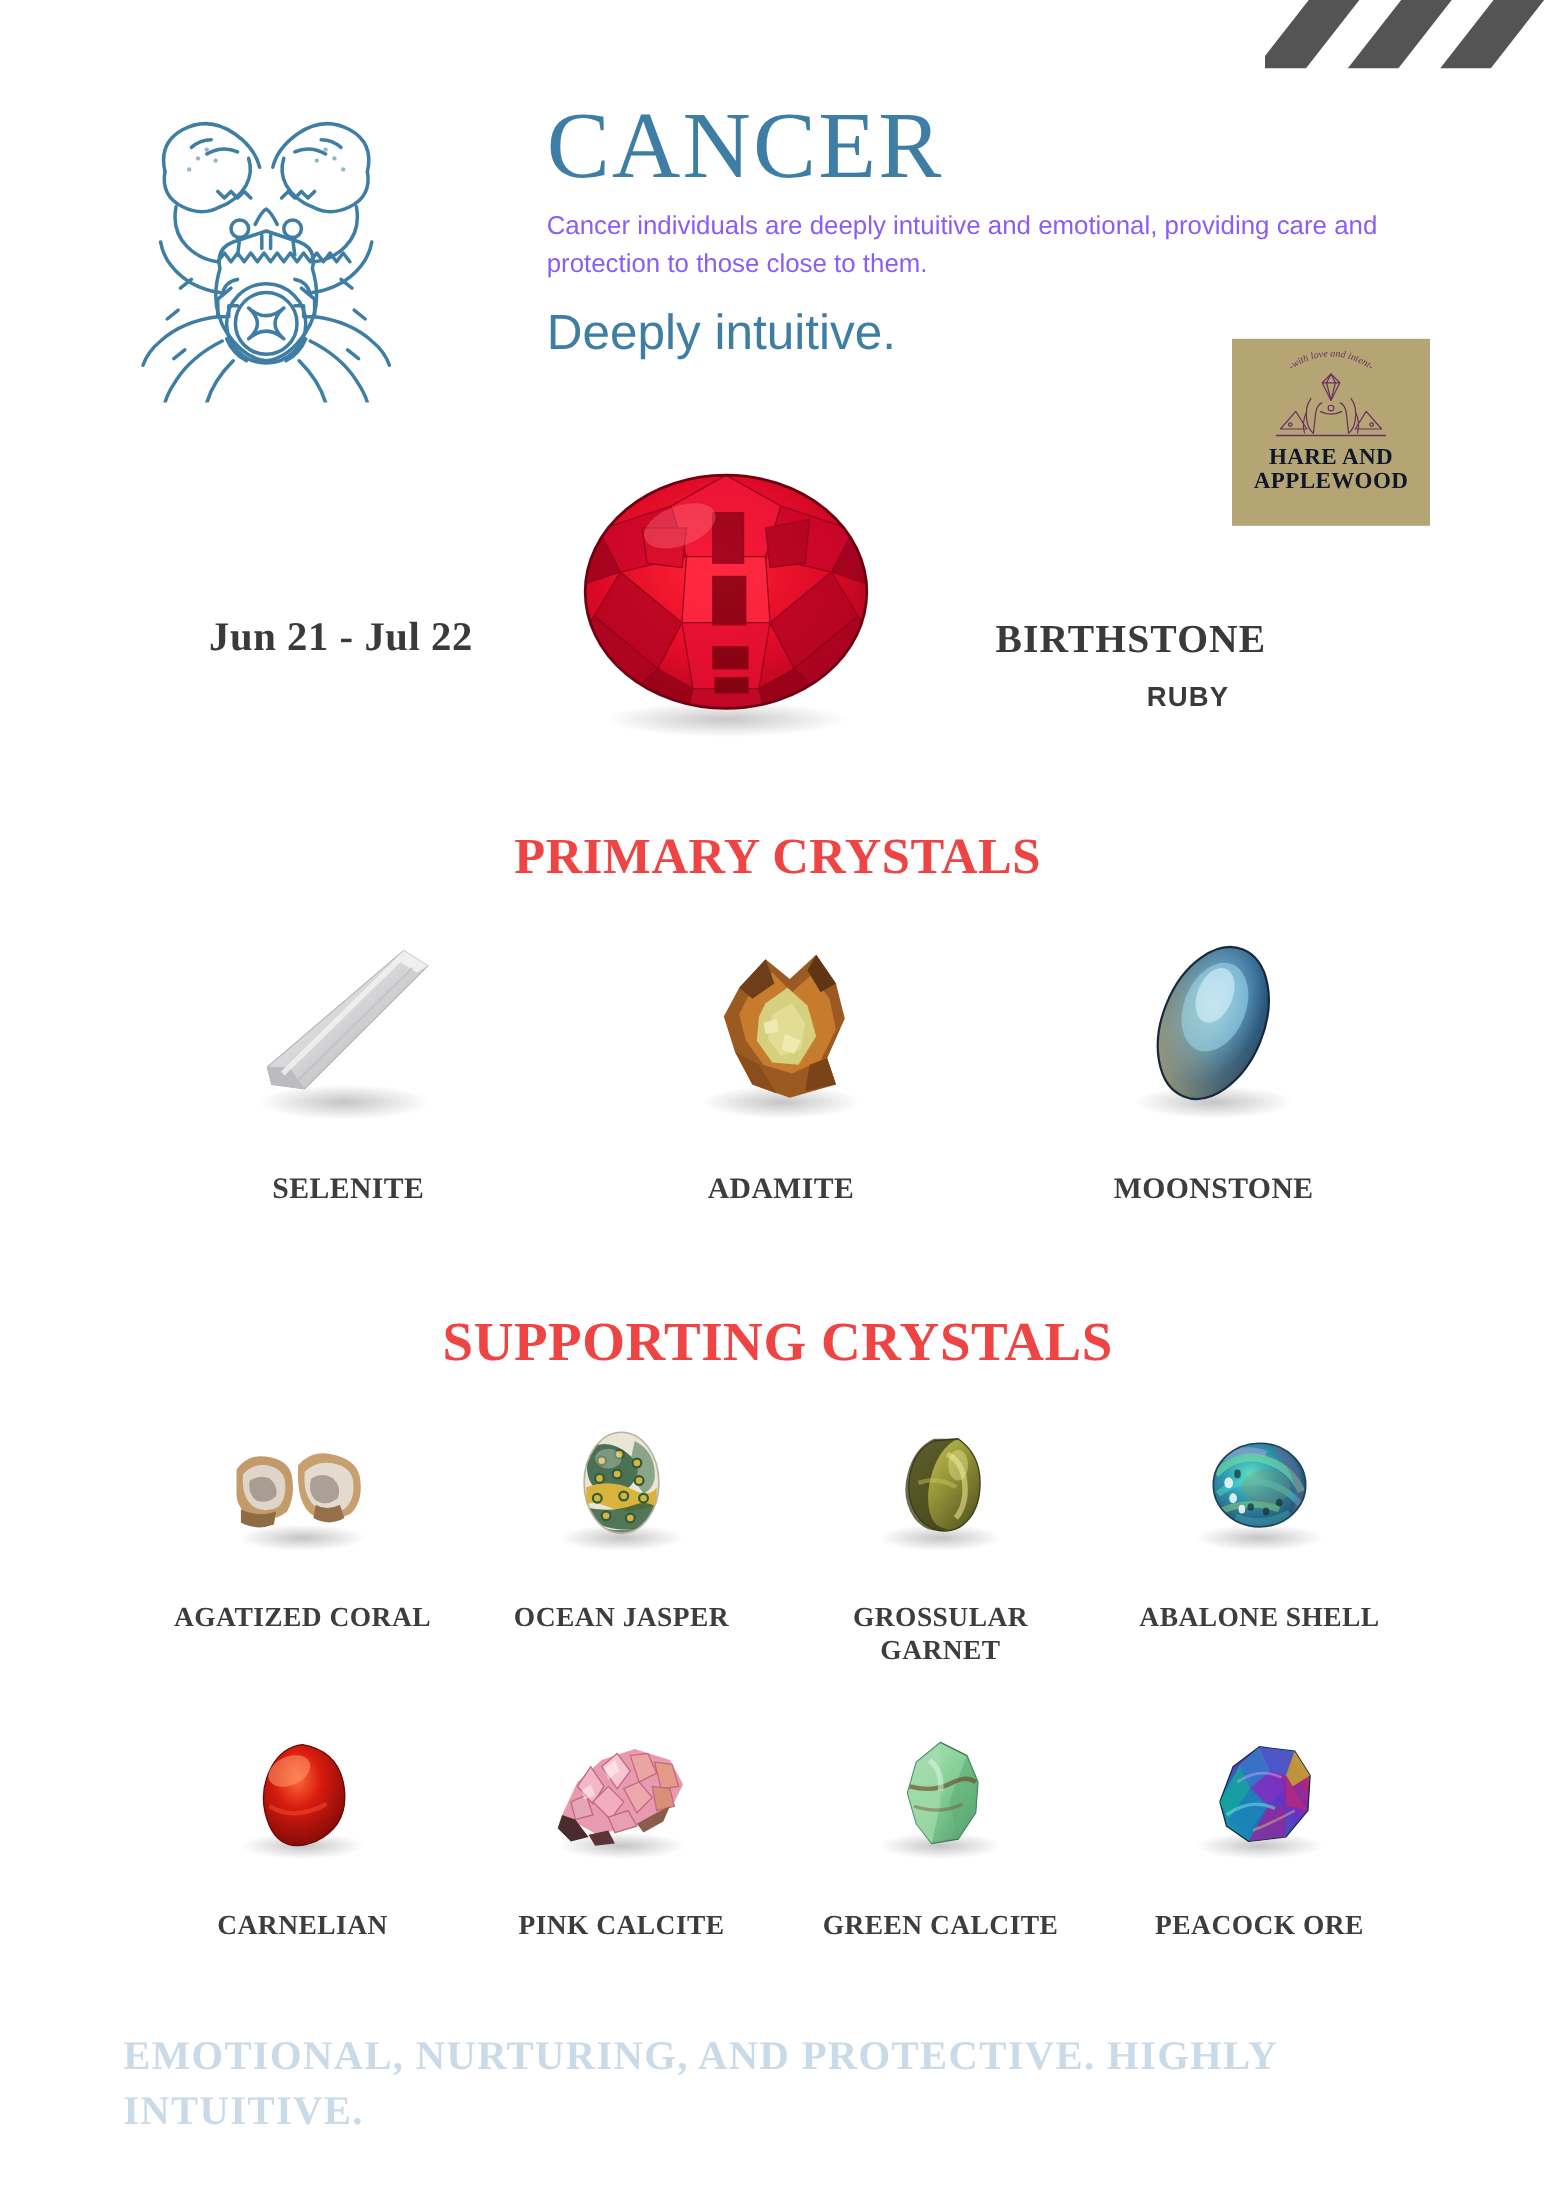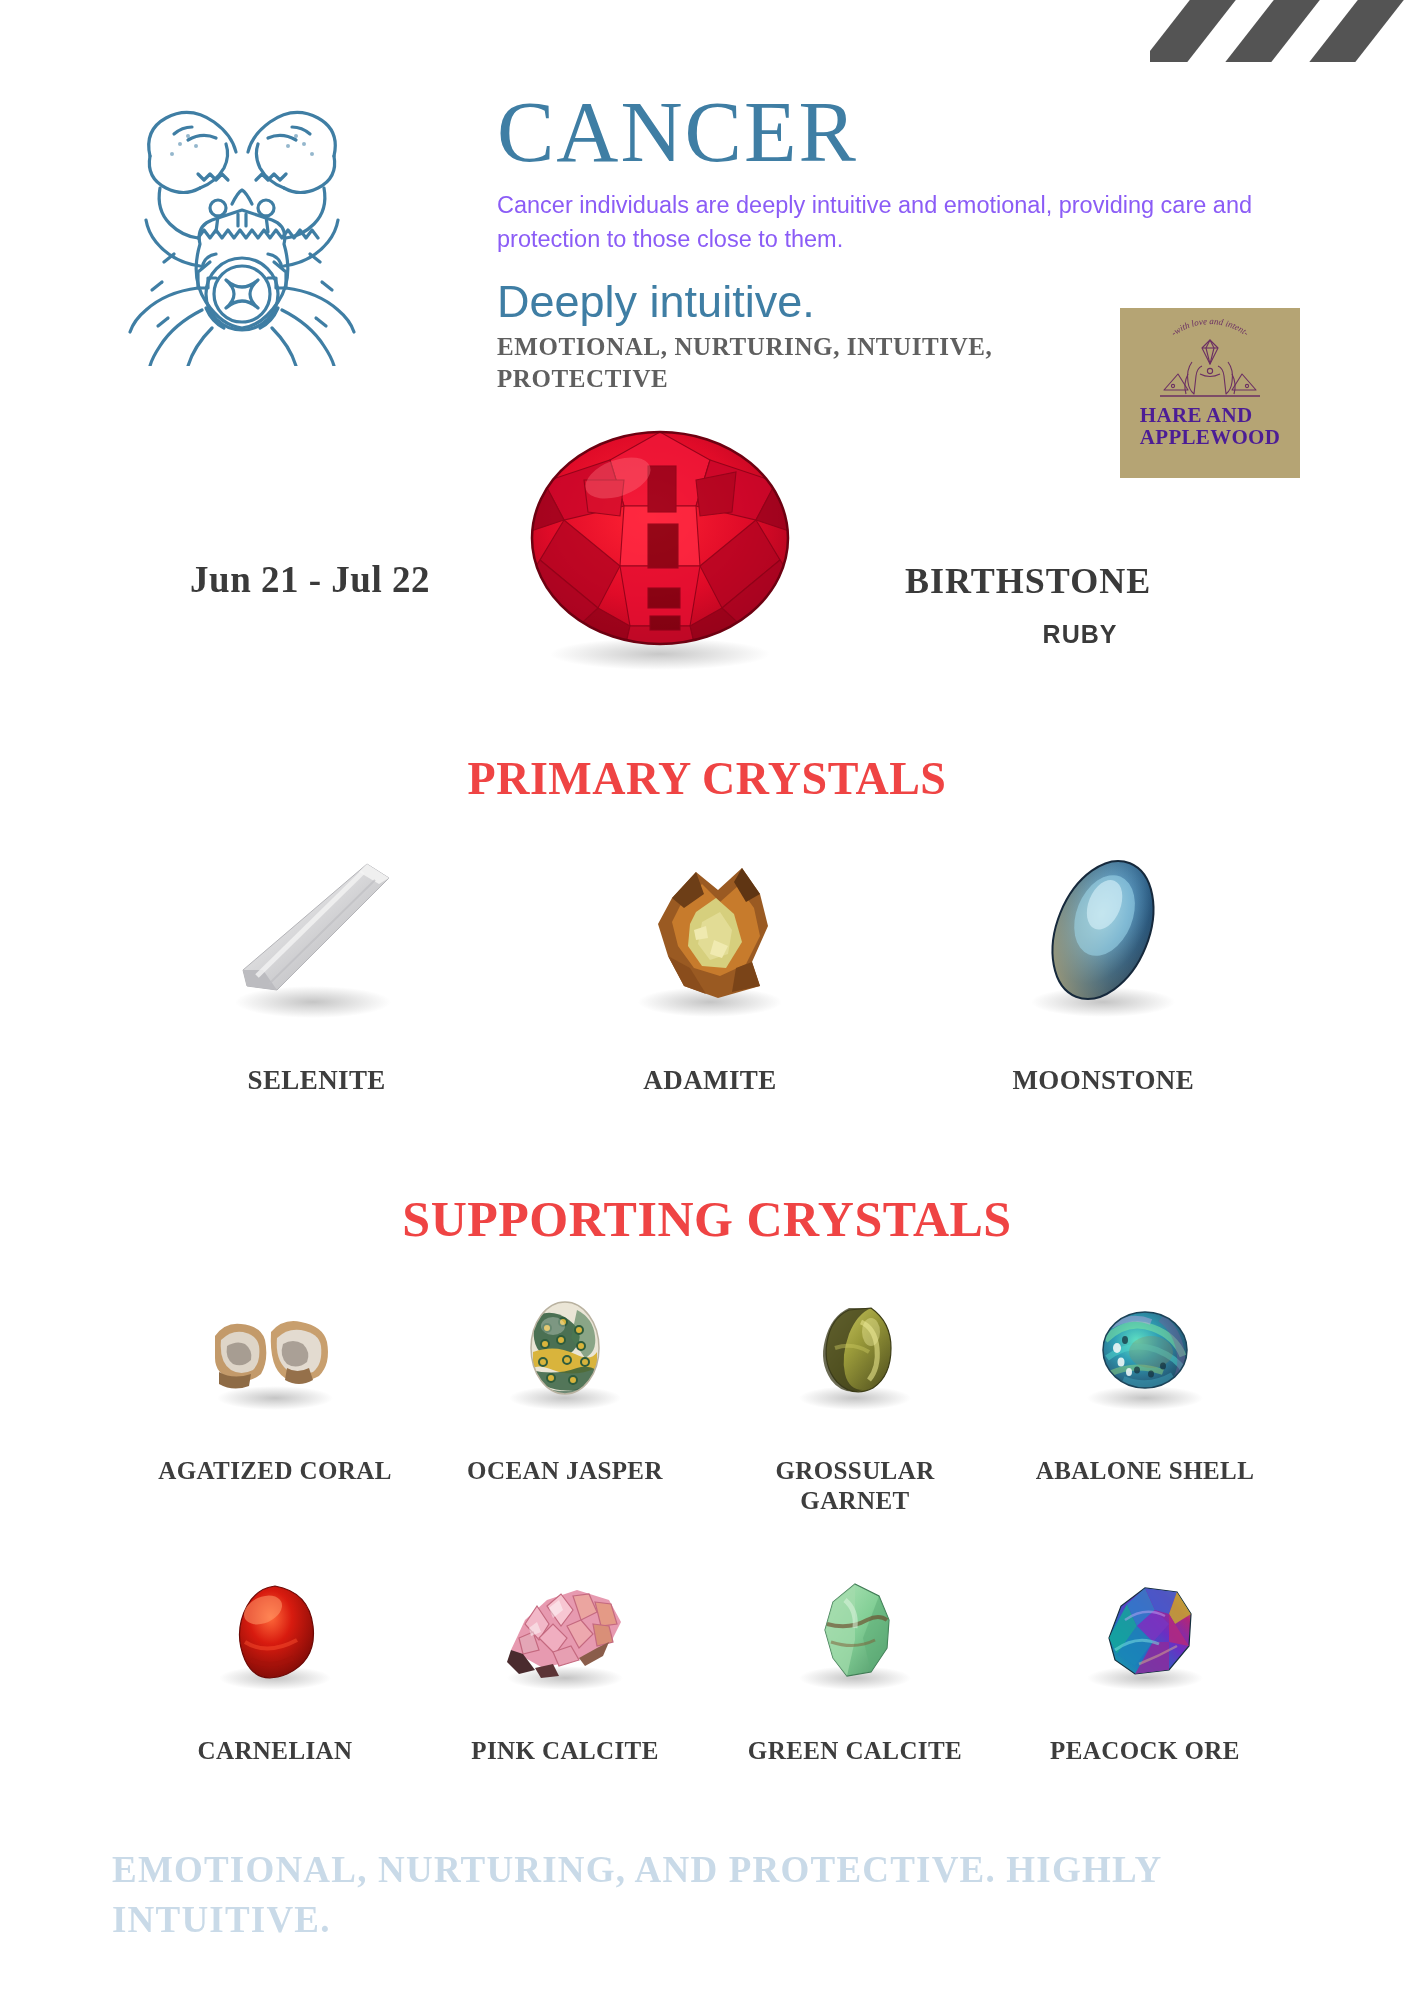--- a/index.html
+++ b/index.html
@@ -46,21 +46,21 @@
 
   
   .logo{
     position:absolute;left:1120px;top:308px;width:180px;height:170px;
     background:#b5a474;display:flex;flex-direction:column;
     align-items:center;justify-content:flex-start;padding-top:8px;box-sizing:border-box;
   }
   .logo-mark{width:132px;height:92px;}
   .logo-name{
     font-family:"Liberation Serif", serif;font-weight:700;
-    font-size:21px;line-height:1.06;color:#4c1d95;
+    font-size:21px;line-height:1.06;color:#0f172a;text-align:center;
     letter-spacing:0.3px;margin-top:-4px;
   }
 
   
   .ruby{position:absolute;left:500px;top:420px;width:320px;height:260px;}
   .ruby svg{display:block;width:100%;height:100%;}
 
   .daterange{
     position:absolute;left:150px;top:558px;width:320px;text-align:center;
     font-family:"Liberation Serif", serif;font-weight:700;
@@ -199,21 +199,20 @@
         <circle cx="200" cy="50" r="2"></circle>
           <circle cx="224" cy="58" r="2"></circle>
       </g>
     </svg>
   </div>
 
   <div class="head">
     <h1 class="title">CANCER</h1>
     <p class="desc">Cancer individuals are deeply intuitive and emotional, providing care and protection to those close to them.</p>
     <p class="tagline">Deeply intuitive.</p>
-    <p class="keywords">EMOTIONAL, NURTURING, INTUITIVE, PROTECTIVE</p>
   </div>
 
   <div class="logo">
     <svg class="logo-mark" viewBox="0 0 132 92" xmlns="http://www.w3.org/2000/svg">
       <defs>
         <path id="arcpath" d="M16 40 a52 44 0 0 1 100 0"></path>
       </defs>
       <text font-family="Liberation Serif, serif" font-size="9" fill="#6b2f63" font-style="italic">
         <textPath href="#arcpath" startOffset="50%" text-anchor="middle">-with love and intent-</textPath>
       </text>

